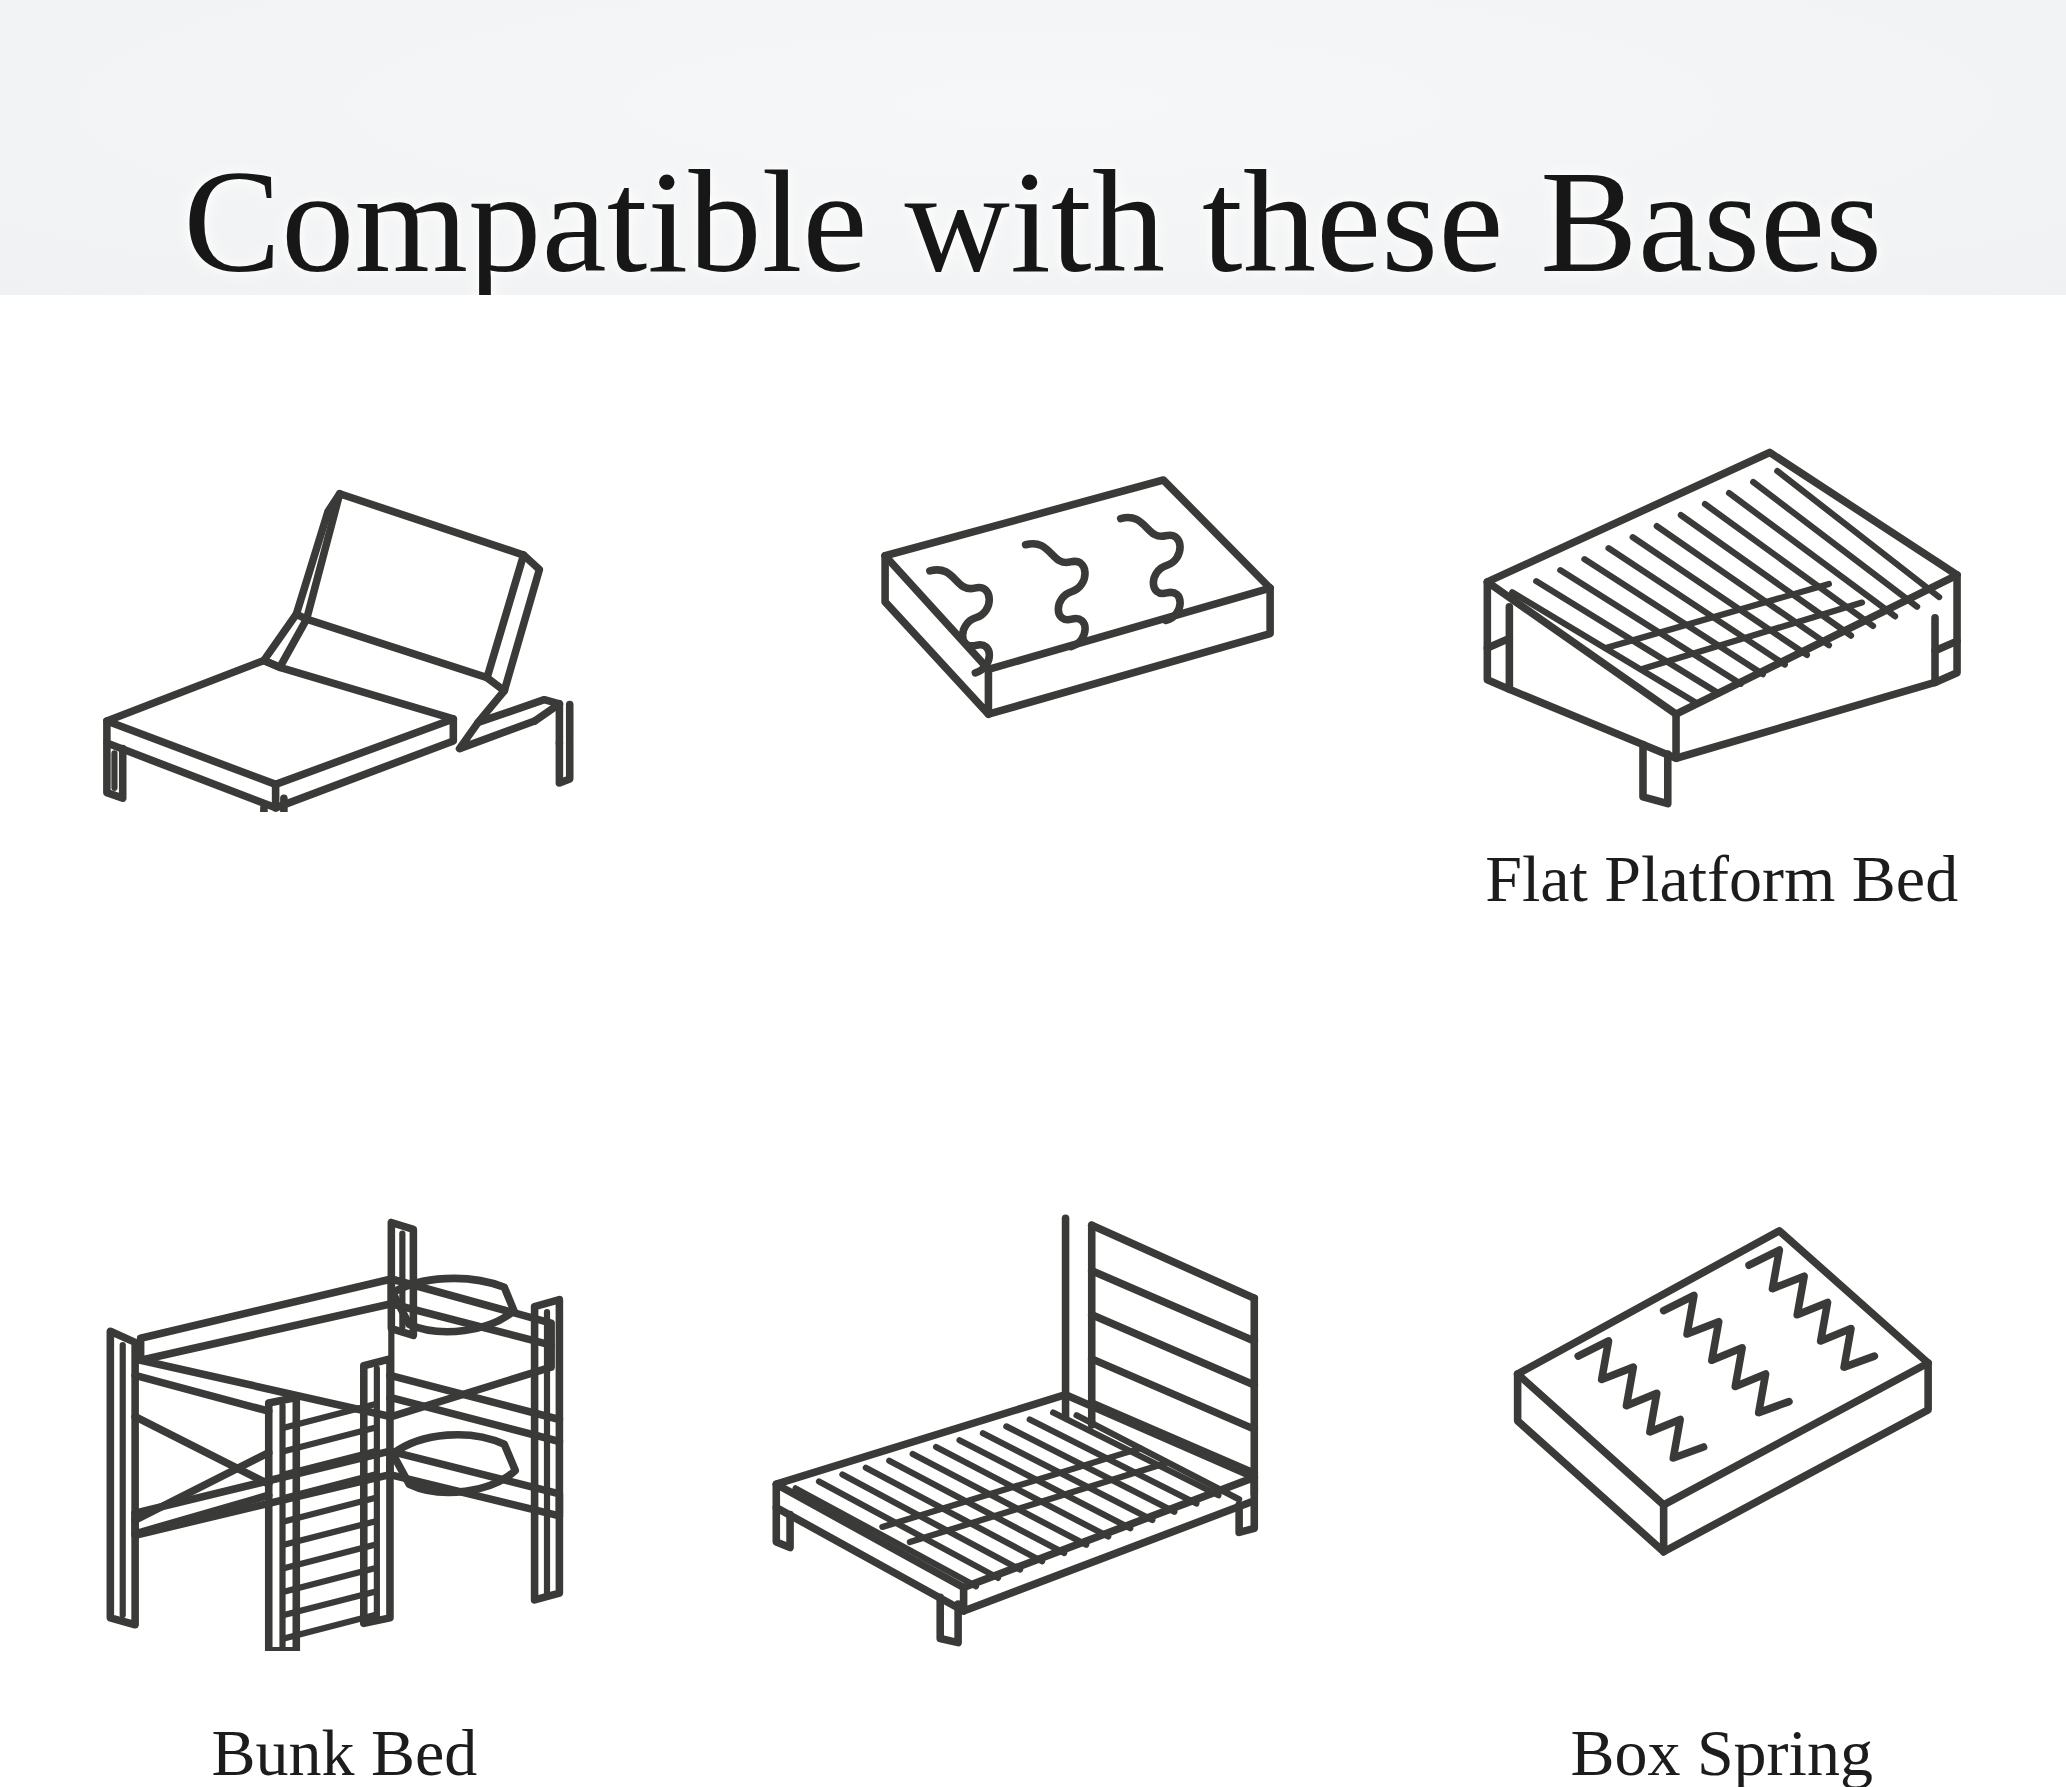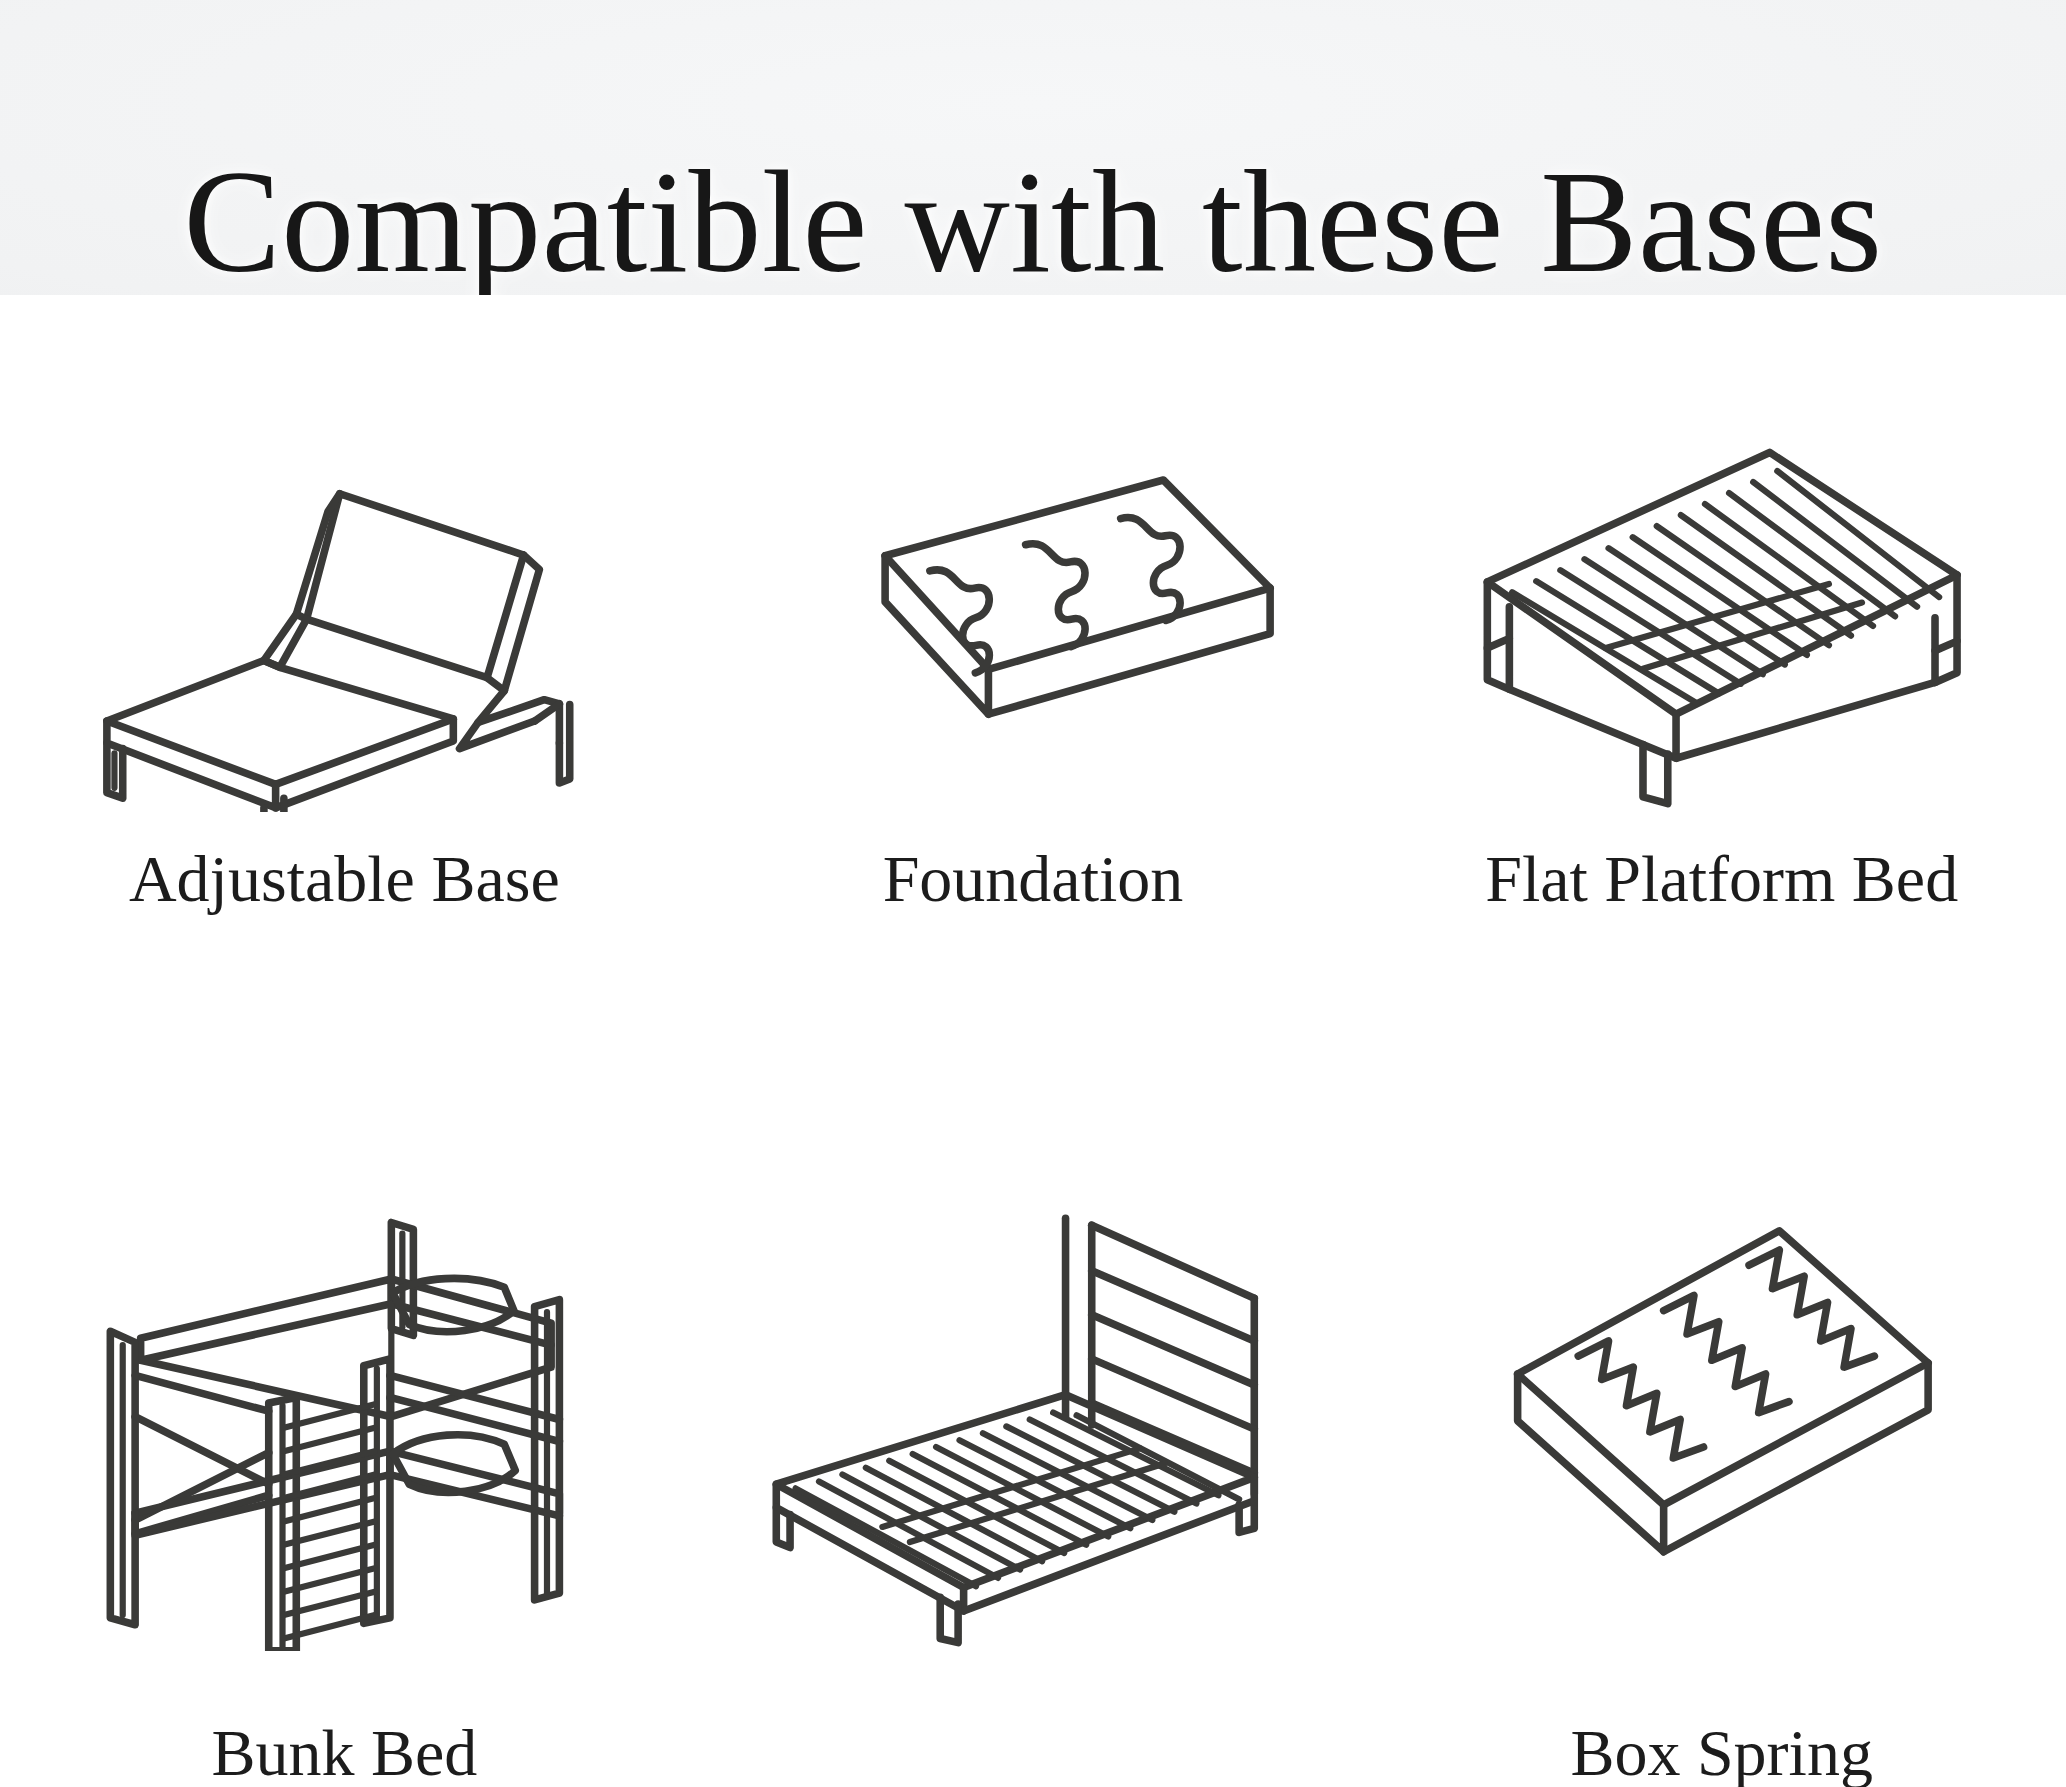--- a/index.html
+++ b/index.html
@@ -132,21 +132,20 @@
 
         <path class="stroke" d="M712 440 L712 498 L727 492 L727 384"></path>
 
         <path class="stroke" d="M55 440 L55 512 L78 520 L78 448"></path>
         <path class="stroke-thin" d="M66 455 L66 505"></path>
 
         <path class="stroke" d="M283 534 L283 596 L312 596 L312 520"></path>
         <path class="stroke-thin" d="M297 546 L297 585"></path>
       </svg>
     </div>
-    <div class="caption">Adjustable Base</div>
   </div>
 
   <div class="cell row1">
     <div class="icon-wrap">
       <svg viewBox="0 0 800 540">
 
         <path class="stroke" d="M186 168 L590 58 L745 215 L336 333 Z"></path>
 
         <path class="stroke" d="M186 168 L186 235 L336 398 L336 333"></path>
 
@@ -164,21 +163,20 @@
                                  C 431 228 431 267 457 260
                                  C 483 253 483 292 456 300"></path>
 
         <path class="stroke" d="M528 114
                                  C 565 104 565 146 593 139
                                  C 621 132 621 174 595 182
                                  C 569 190 569 229 595 222
                                  C 621 215 621 254 594 262"></path>
       </svg>
     </div>
-    <div class="caption">Foundation</div>
   </div>
 
   <div class="cell row1">
     <div class="icon-wrap">
       <svg viewBox="0 0 800 540">
 
         <path class="stroke" d="M60 206 L470 18 L742 196 L334 398 Z"></path>
 
         <path class="stroke" d="M60 206 L60 302 L92 288 L92 242"></path>
         <path class="stroke" d="M60 302 L60 348 L92 362 L92 288"></path>

